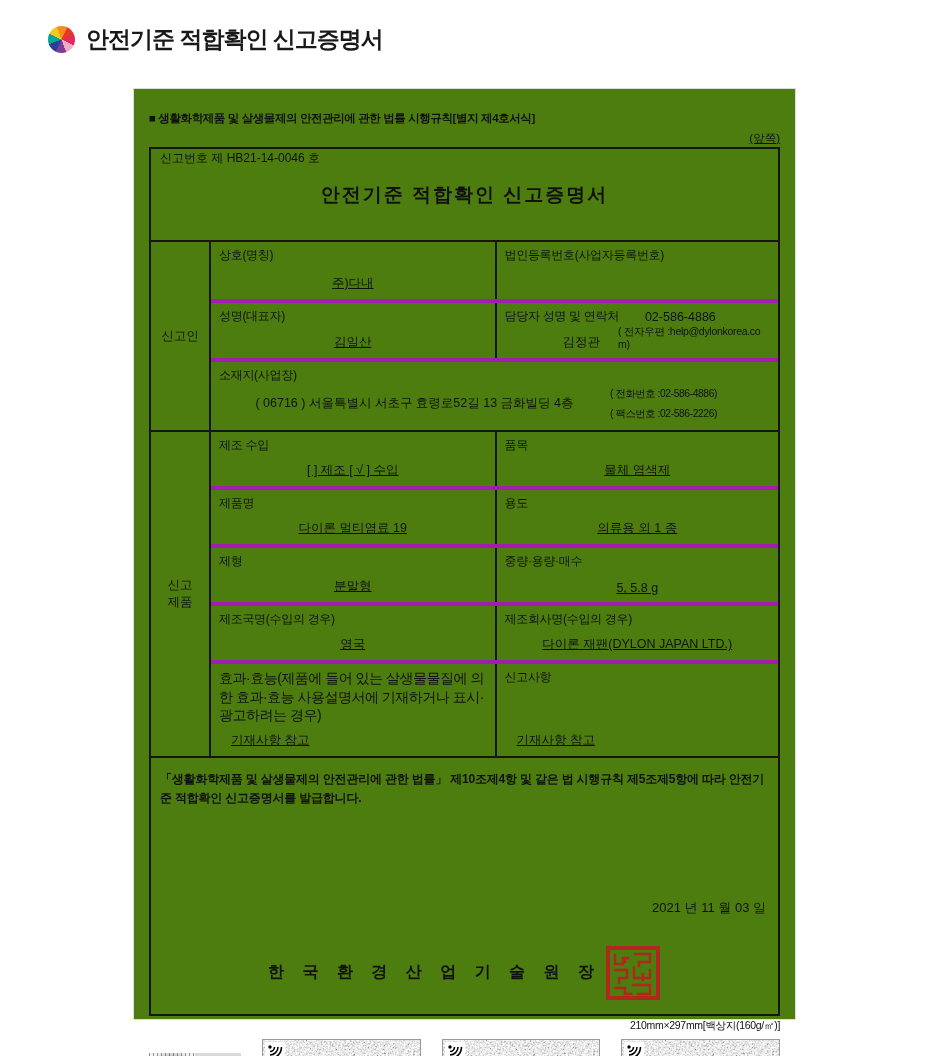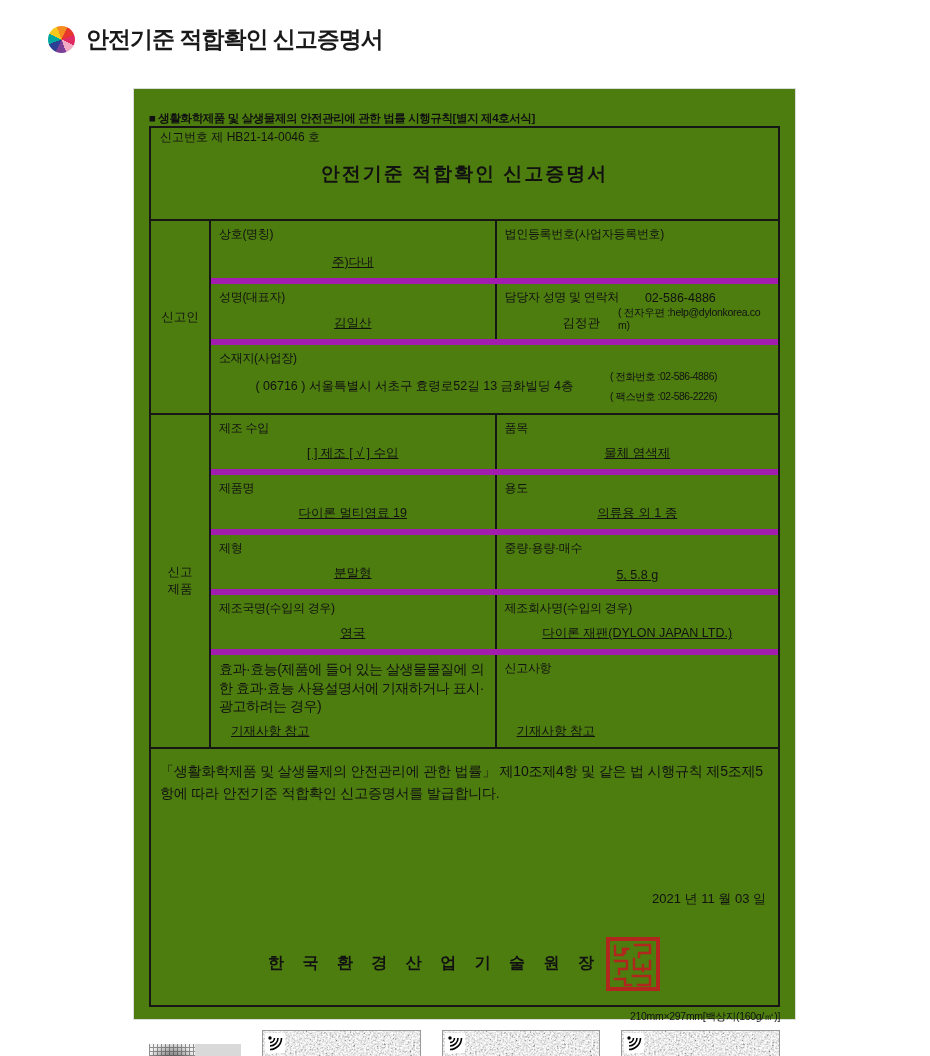--- a/index.html
+++ b/index.html
@@ -25,21 +25,21 @@
   .cert-frame { border:2px solid #161616; }
 
   .cert-head { height:91px; padding:1px 9px; }
   .report-no { font-size:12px; }
   .cert-title { text-align:center; font-size:19px; font-weight:bold; letter-spacing:2px; margin-top:15px; }
 
   .section { display:grid; grid-template-columns:60px 1fr; border-top:2px solid #161616; }
   .section-label { border-right:2px solid #161616; display:flex; align-items:center; justify-content:center;
     font-size:12.5px; text-align:center; white-space:pre-line; line-height:1.35; }
 
-  .row { display:grid; grid-template-columns:1fr 1fr; border-top:6px solid #a21caf; }
+  .row { display:grid; grid-template-columns:1fr 1fr; border-top:4px solid #a21caf; }
   .row.first { border-top:none; }
   .row.single { grid-template-columns:1fr; }
   .cell { position:relative; display:flex; flex-direction:column; padding:5px 8px 7px 8px; min-height:46px; }
   .cell + .cell { border-left:2px solid #161616; }
   .cell-label { font-size:12px; letter-spacing:-0.3px; }
   .cell-label.small { font-size:14px; line-height:1.3; letter-spacing:-0.5px; }
   .cell-value { margin-top:auto; text-align:center; font-size:12.5px; padding-top:8px;text-decoration:underline; }
   .cell-value.left { text-align:left; padding-left:12px; }
 
   .h57 { min-height:57px; } .h53 { min-height:53px; } .h58 { min-height:58px; }
@@ -49,21 +49,21 @@
   .contact-phone { font-size:12.5px; margin-left:26px; margin-top:2px; }
   .contact-bottom { margin-top:auto; display:flex; align-items:flex-end; }
   .contact-name { flex:0 0 auto; margin-left:58px; font-size:12.5px; }
   .contact-email { margin-left:auto; width:152px; font-size:10.5px; line-height:1.25; word-break:break-all; letter-spacing:-0.3px; }
 
   .addr-body { margin-top:auto; display:flex; align-items:center; }
   .addr-value { flex:1; text-align:center; font-size:12.5px; }
   .addr-telfax { width:160px; font-size:10.3px; line-height:1.9; letter-spacing:-0.4px; }
 
   .issue-block { border-top:2px solid #161616; position:relative; height:258px; padding:12px 9px 0 9px; }
-  .issue-text { font-size:14px; line-height:1.55; letter-spacing:-0.2px; }
+  .issue-text { font-size:12px; line-height:1.55; letter-spacing:-0.2px;font-weight:bold; }
   .issue-date { position:absolute; right:12px; top:141px; font-size:13px; }
   .issuer-row { position:absolute; left:0; right:0; top:186px; display:flex; align-items:center; justify-content:center; }
   .issuer-name { font-size:16px; font-weight:bold; letter-spacing:7px; }
   .seal { margin-left:4px; width:56px; height:58px; }
 
   .paper-spec { text-align:right; font-size:10.5px; margin-top:3px; letter-spacing:-0.3px; }
 
   .bottom-strip { display:flex; align-items:flex-start; margin-top:6px; }
   .copy-block { display:flex; margin-top:14px; }
   .copy-hatch { width:46px; height:56px; background-color:#f2f2f2;
@@ -83,20 +83,21 @@
 <div class="stage">
 
   <div class="app-header">
     <span class="logo-wheel"></span>
     <span class="app-title">안전기준 적합확인 신고증명서</span>
   </div>
 
   <div class="doc-card">
 
     <div class="form-ref">■ 생활화학제품 및 살생물제의 안전관리에 관한 법률 시행규칙[별지 제4호서식]</div>
+    <div class="side-label">(앞쪽)</div>
 
     <div class="cert-frame">
 
       <div class="cert-head">
         <div class="report-no">신고번호 제 HB21-14-0046 호</div>
         <div class="cert-title">안전기준 적합확인 신고증명서</div>
       </div>
 
       <div class="section">
         <div class="section-label">신고인</div>

